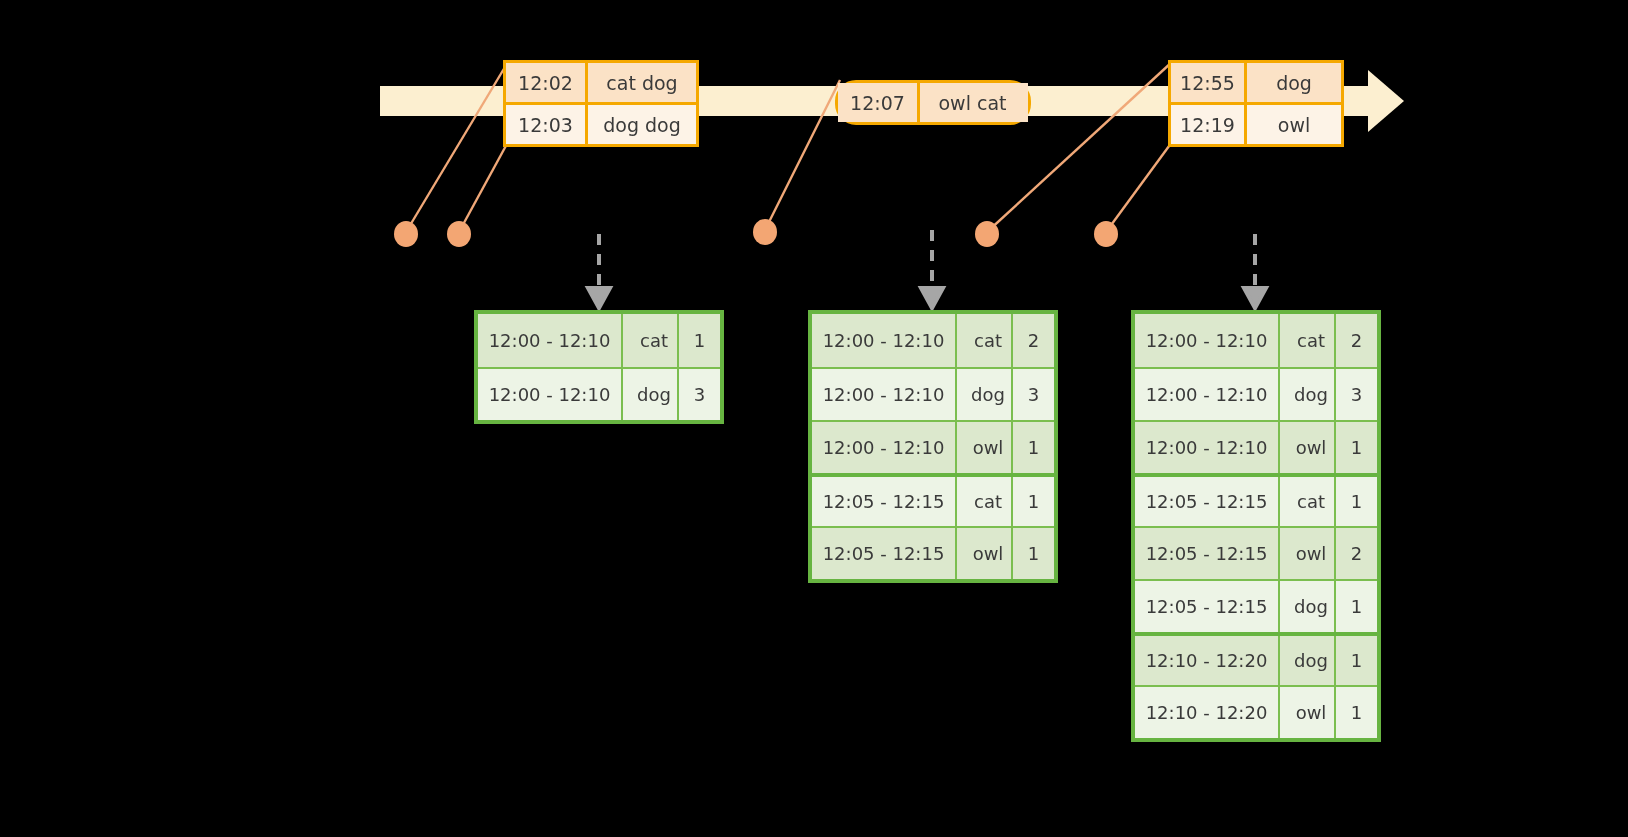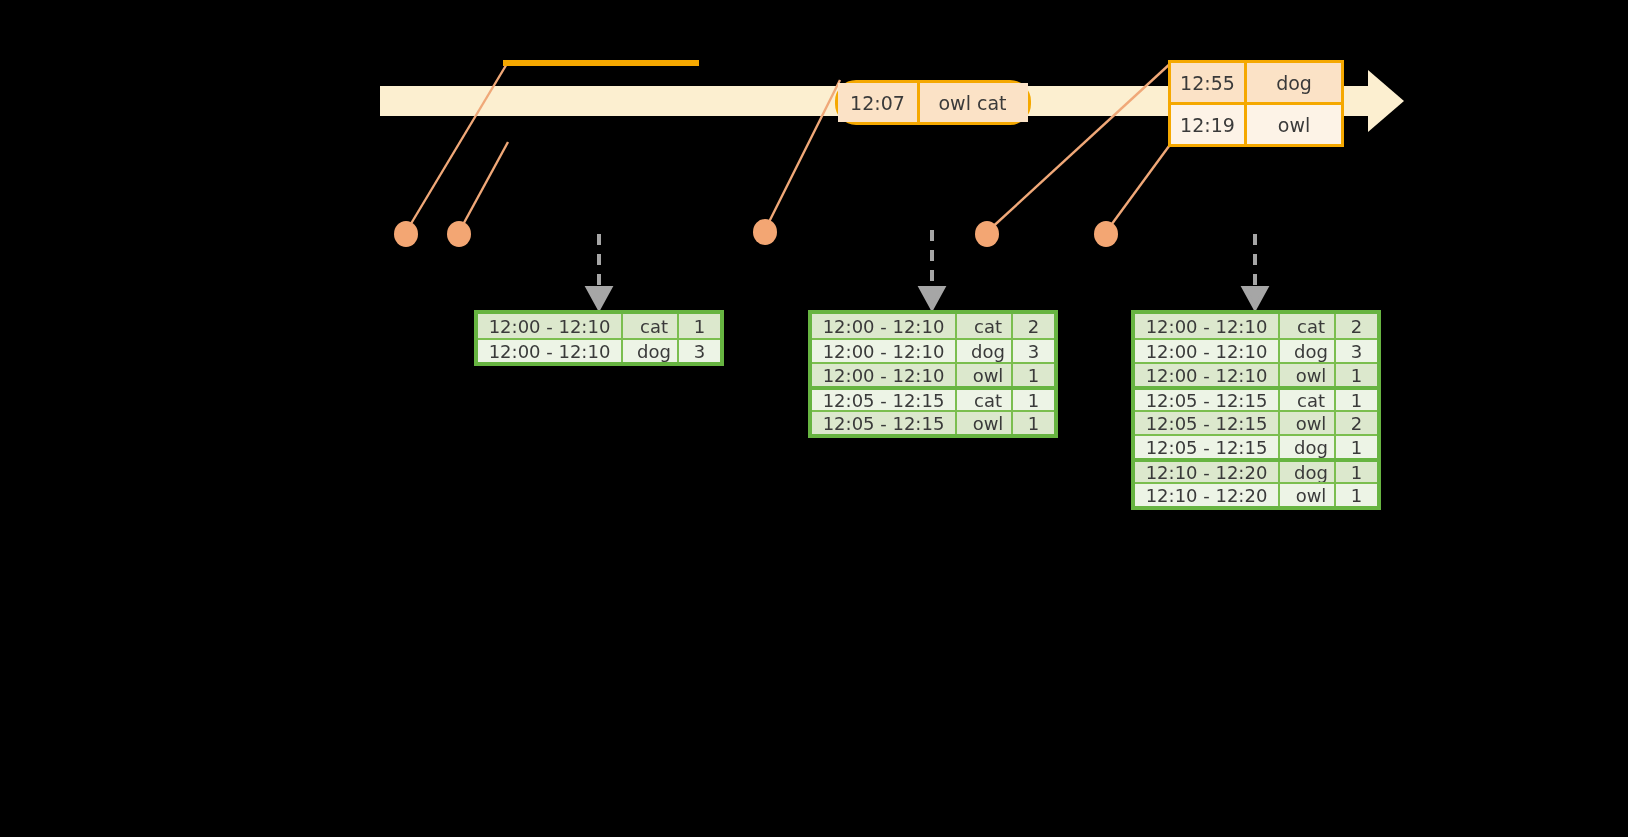--- a/index.html
+++ b/index.html
@@ -70,21 +70,21 @@
     border: 4px solid #67B441;
     box-sizing: border-box;
     display: flex;
     flex-direction: column;
     background: #EDF3E6;
     z-index: 4;
   }
   .res-row {
     display: flex;
     flex-direction: row;
-    height: 24px;
+    height: 53px;
     box-sizing: border-box;
   }
   .res-row.shade-a { background: #DCE8CD; }
   .res-row.shade-b { background: #EDF4E6; }
   .res-row + .res-row { border-top: 2px solid #7BBE4F; }
   .res-row.thick-top { border-top: 4px solid #67B441; }
   .res-win {
     display: flex;
     align-items: center;
     justify-content: center;
@@ -144,20 +144,28 @@
       <line x1="599" y1="234" x2="599" y2="288" stroke-dasharray="11 9"></line>
       <polygon points="588,288 610,288 599,308"></polygon>
       <line x1="932" y1="230" x2="932" y2="288" stroke-dasharray="11 9"></line>
       <polygon points="921,288 943,288 932,308"></polygon>
       <line x1="1255" y1="234" x2="1255" y2="288" stroke-dasharray="11 9"></line>
       <polygon points="1244,288 1266,288 1255,308"></polygon>
     </g>
   </svg>
 
   <div class="event-box" style="left:503px; top:60px; width:196px;">
+    <div class="event-row shade-a">
+      <span class="ev-time" style="width:82px;">12:02</span>
+      <span class="ev-words" style="width:108px;">cat dog</span>
+    </div>
+    <div class="event-row shade-b">
+      <span class="ev-time" style="width:82px;">12:03</span>
+      <span class="ev-words" style="width:108px;">dog dog</span>
+    </div>
   </div>
 
   <div class="event-box" style="left:835px; top:80px; width:196px;border-radius:21px;">
     <div class="event-row shade-a">
       <span class="ev-time" style="width:82px;">12:07</span>
       <span class="ev-words" style="width:105px;">owl cat</span>
     </div>
   </div>
 
   <div class="event-box" style="left:1168px; top:60px; width:176px;">

